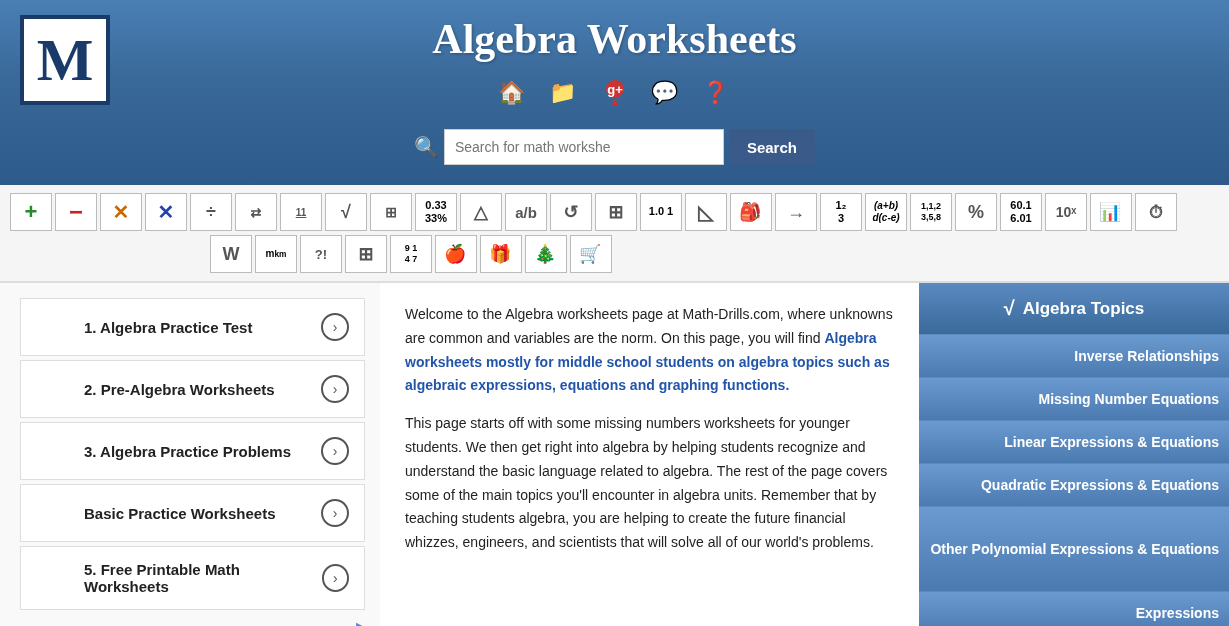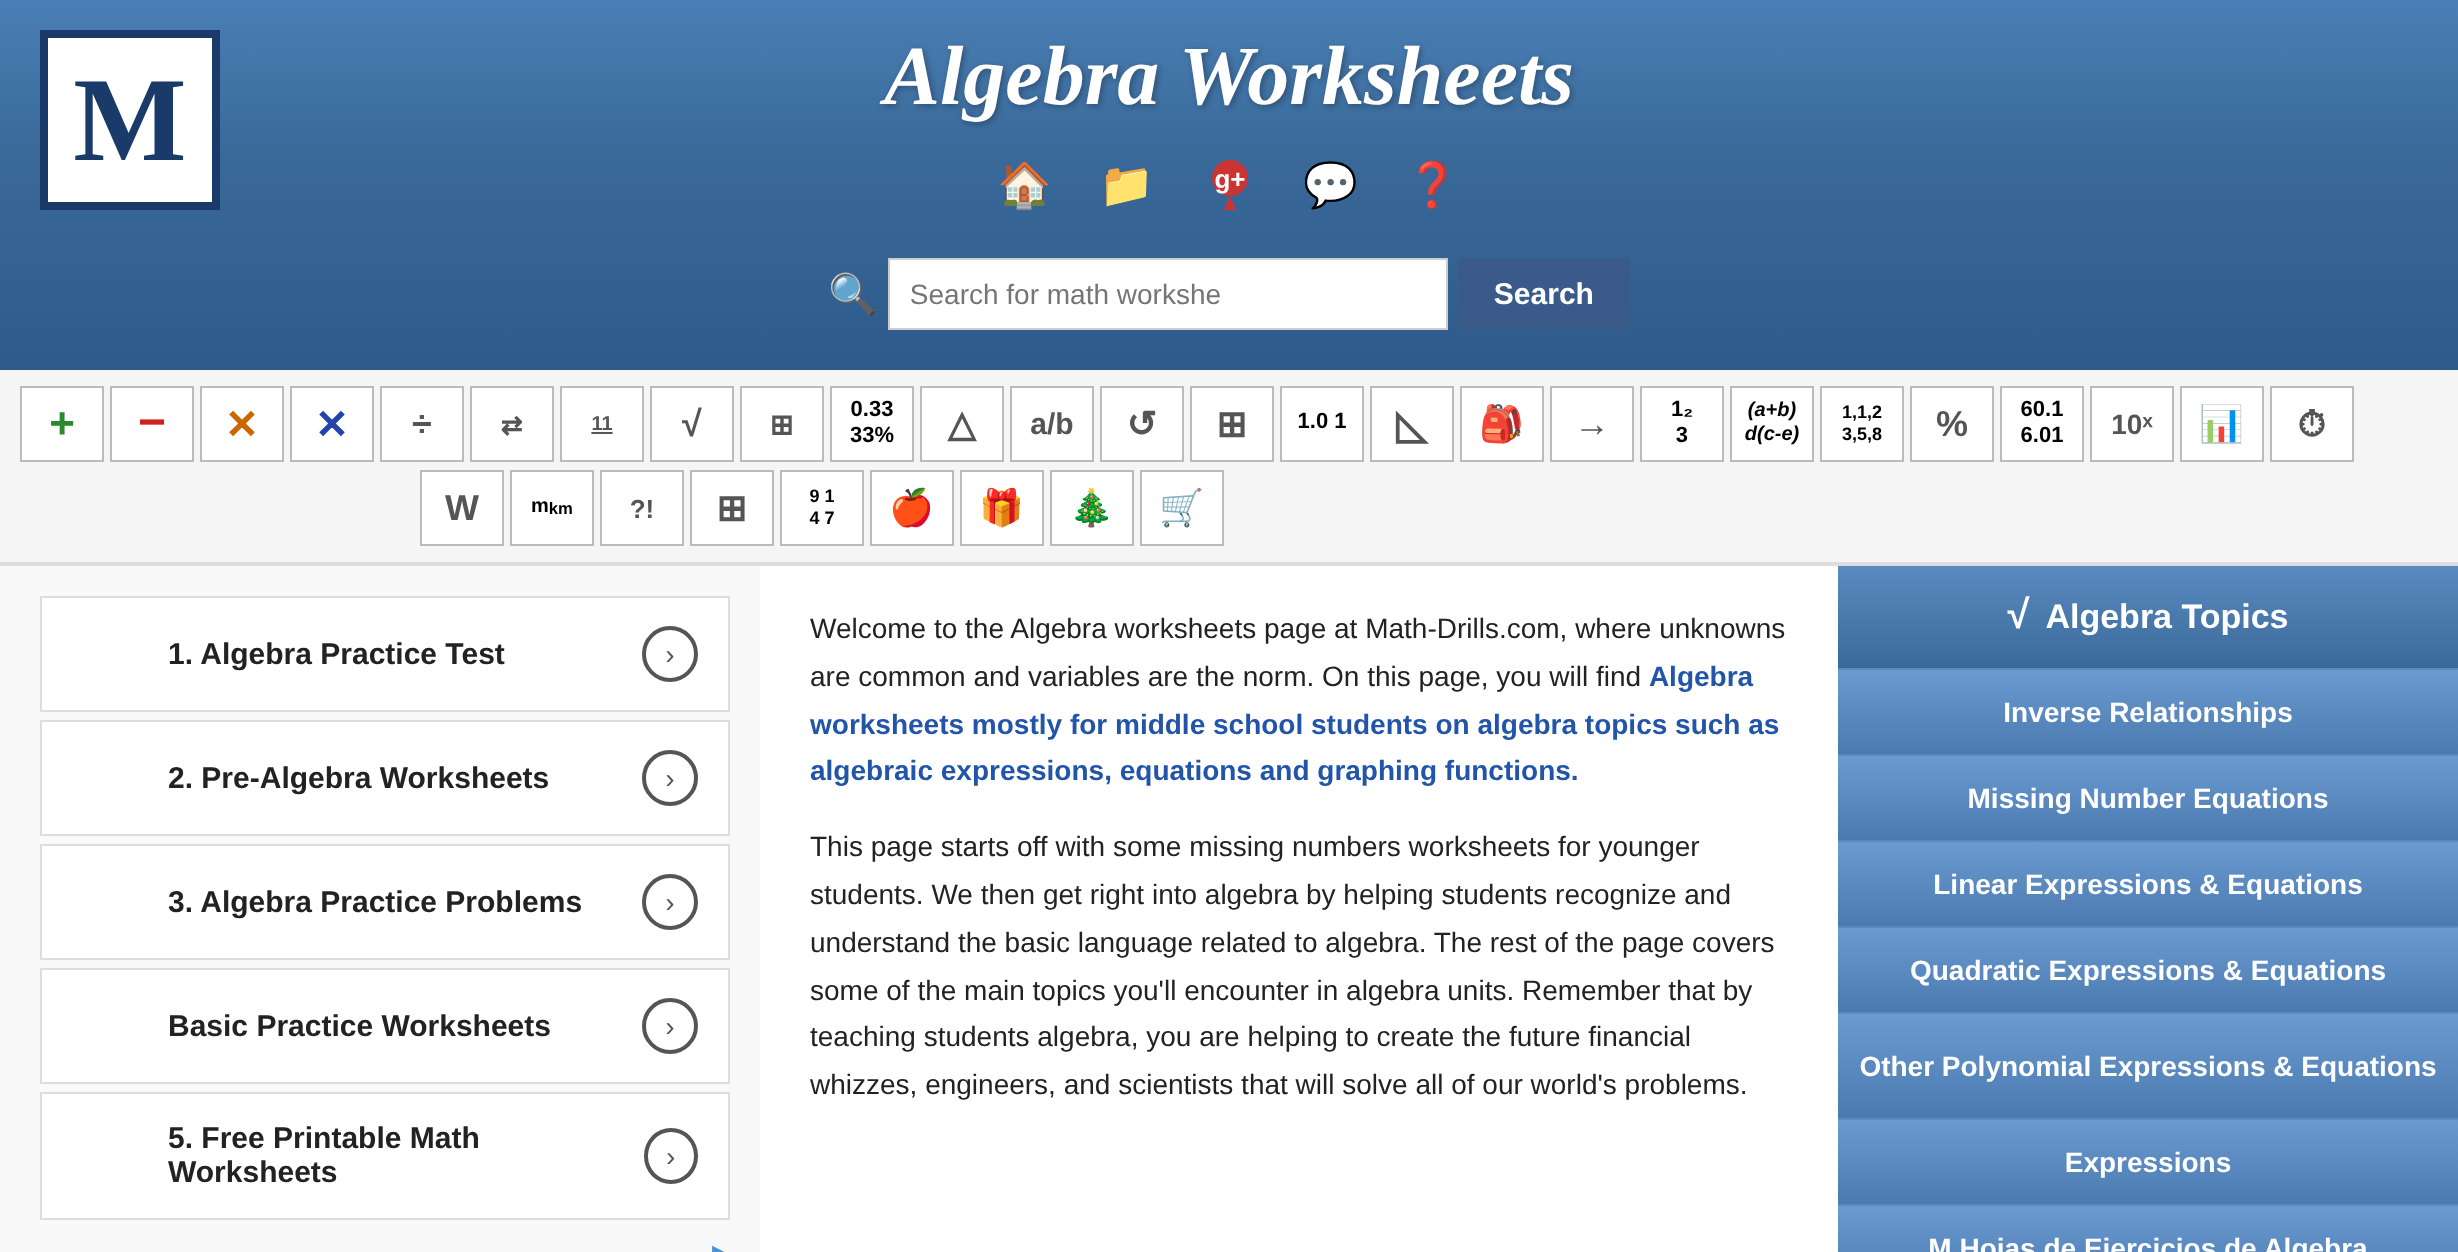--- a/index.html
+++ b/index.html
@@ -28,21 +28,20 @@
       color: #1a3a6a;
       font-family: serif;
     }
     .site-title {
       color: white;
       font-size: 42px;
       font-weight: bold;
       font-family: Georgia, serif;
       text-shadow: 1px 1px 3px rgba(0,0,0,0.3);
       margin-bottom: 12px;
-      font-style: italic;
     }
     .header-icons {
       display: flex;
       justify-content: center;
       gap: 15px;
       margin-bottom: 18px;
     }
     .header-icon {
       width: 36px;
       height: 36px;
@@ -191,29 +190,29 @@
       font-size: 17px;
       font-weight: bold;
       display: flex;
       align-items: center;
       justify-content: center;
       gap: 8px;
     }
     .right-sidebar-item {
       background: linear-gradient(180deg, #6a9ad0 0%, #4a7ab0 100%);
       color: white;
-      text-align: center;
+      text-align: right;
       padding: 13px 10px;
       font-size: 14px;
       font-weight: bold;
       cursor: pointer;
       border-top: 1px solid #5a8ac0;
     }
     .right-sidebar-item.tall {
-      padding: 18px 10px;
+      padding: 34px 10px;
       font-size: 14px;
     }
   </style>
 </head>
 <body>
 
 <div class="header">
   <div class="logo-box">
     <span>M</span>
   </div>

